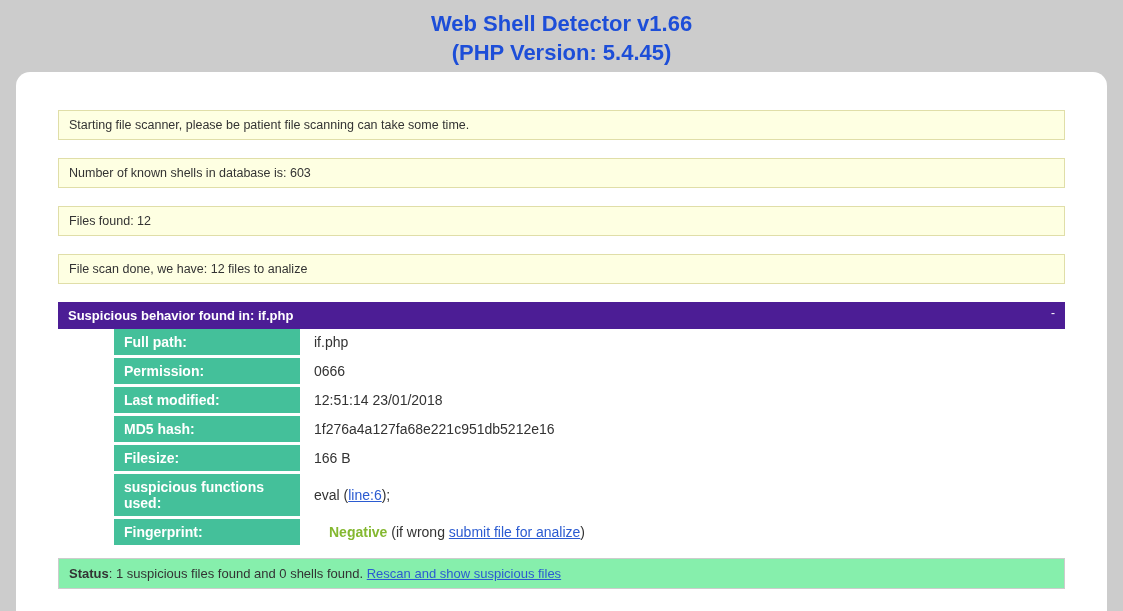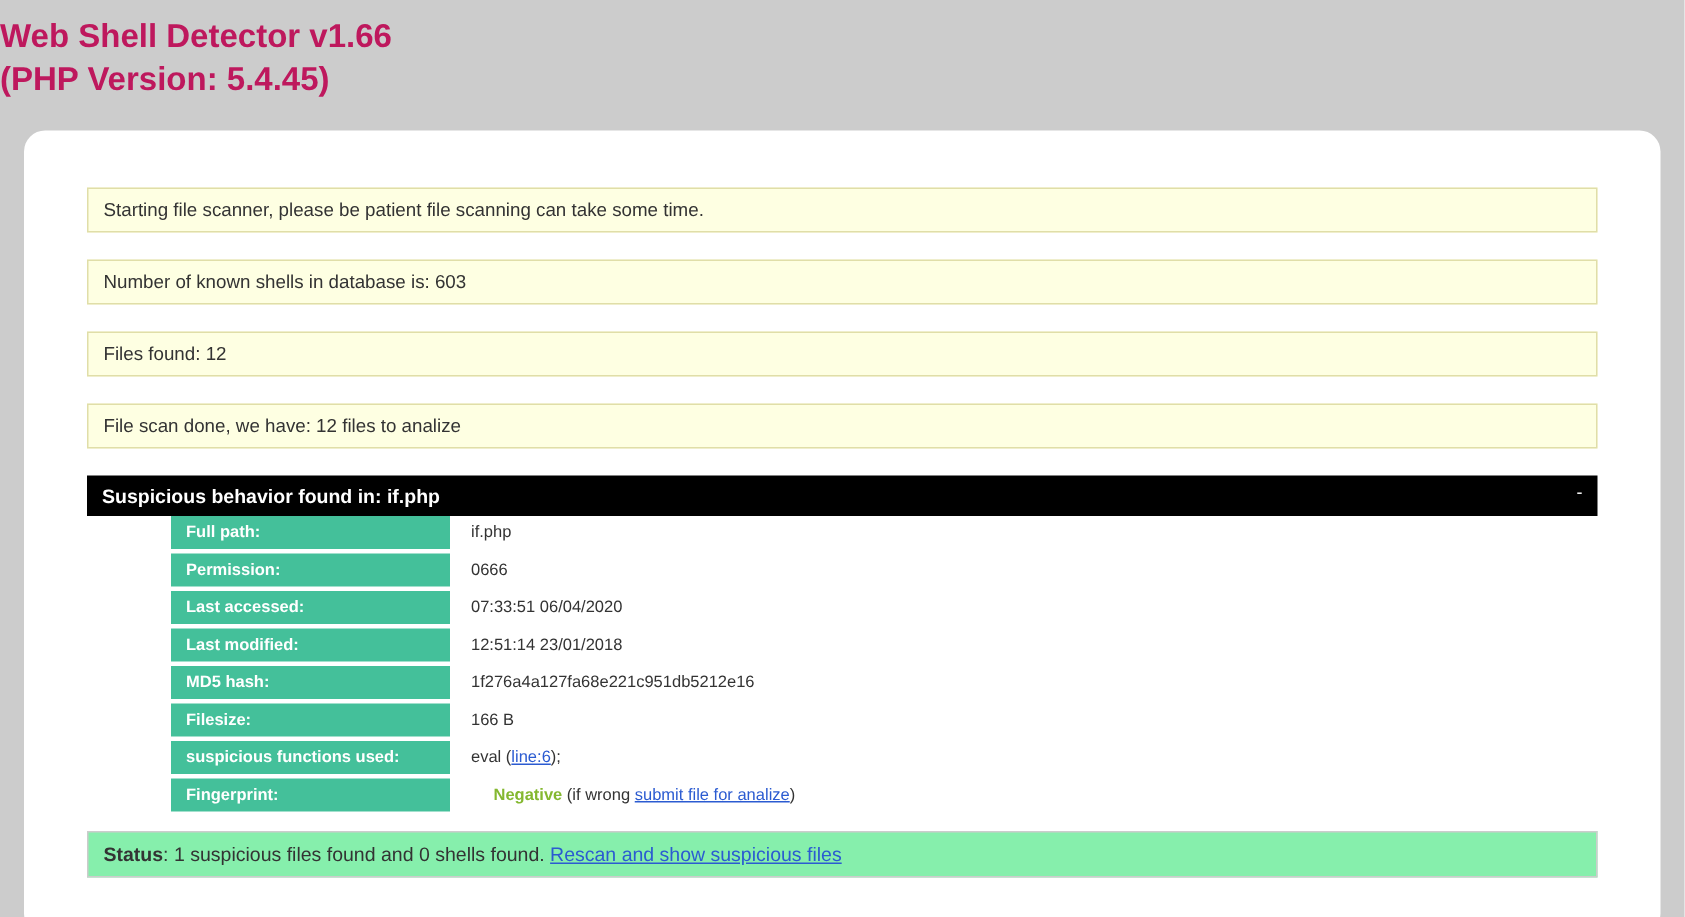--- a/index.html
+++ b/index.html
@@ -7,43 +7,43 @@
       margin: 0;
       padding: 0;
     }
     body {
       font-family: Verdana, Geneva, sans-serif;
       background: #cccccc;
       font-size: 13px;
       color: #333;
     }
     .page-title {
-      text-align: left;
+      text-align: center;
       font-weight: bold;
-      color: #be185d;
-      padding: 10px 0 20px;
+      color: #1d4ed8;
+      padding: 10px 0 5px;
       font-size: 22px;
       line-height: 1.3;
     }
     .container {
       background: #ffffff;
       margin: 0 16px 16px;
       border-radius: 14px;
       padding: 38px 42px 38px;
     }
     .message-box {
       background: #feffe2;
       border: 1px solid #e0dea8;
       padding: 7px 10px;
       margin-bottom: 18px;
       font-size: 12.5px;
       color: #333;
     }
     .suspicious-header {
-      background: #000000;
+      background: #4c1d95;
       color: #ffffff;
       padding: 6px 10px;
       font-size: 13px;
       font-weight: bold;
       position: relative;
       margin-bottom: 0;
       cursor: pointer;
     }
     .suspicious-header .toggle {
       position: absolute;
@@ -55,21 +55,21 @@
     .detail-table {
       width: 100%;
       border-collapse: collapse;
       margin-bottom: 10px;
     }
     .detail-table tr {
       border-bottom: 3px solid #fff;
     }
     .detail-table td {
       padding: 5px 10px;
-      font-size: 11px;
+      font-size: 14px;
       vertical-align: middle;
     }
     .detail-table td.label-cell {
       background: #44c09a;
       color: #ffffff;
       font-weight: bold;
       width: 186px;
       padding-left: 10px;
     }
     .detail-table td.value-cell {
@@ -128,25 +128,20 @@
       <td class="label-cell">Full path:</td>
       <td class="value-cell">if.php</td>
     </tr>
     <tr>
       <td class="lead-col"></td>
       <td class="label-cell">Permission:</td>
       <td class="value-cell">0666</td>
     </tr>
     <tr>
       <td class="lead-col"></td>
-      <td class="label-cell">Last accessed:</td>
-      <td class="value-cell">07:33:51 06/04/2020</td>
-    </tr>
-    <tr>
-      <td class="lead-col"></td>
       <td class="label-cell">Last modified:</td>
       <td class="value-cell">12:51:14 23/01/2018</td>
     </tr>
     <tr>
       <td class="lead-col"></td>
       <td class="label-cell">MD5 hash:</td>
       <td class="value-cell">1f276a4a127fa68e221c951db5212e16</td>
     </tr>
     <tr>
       <td class="lead-col"></td>

